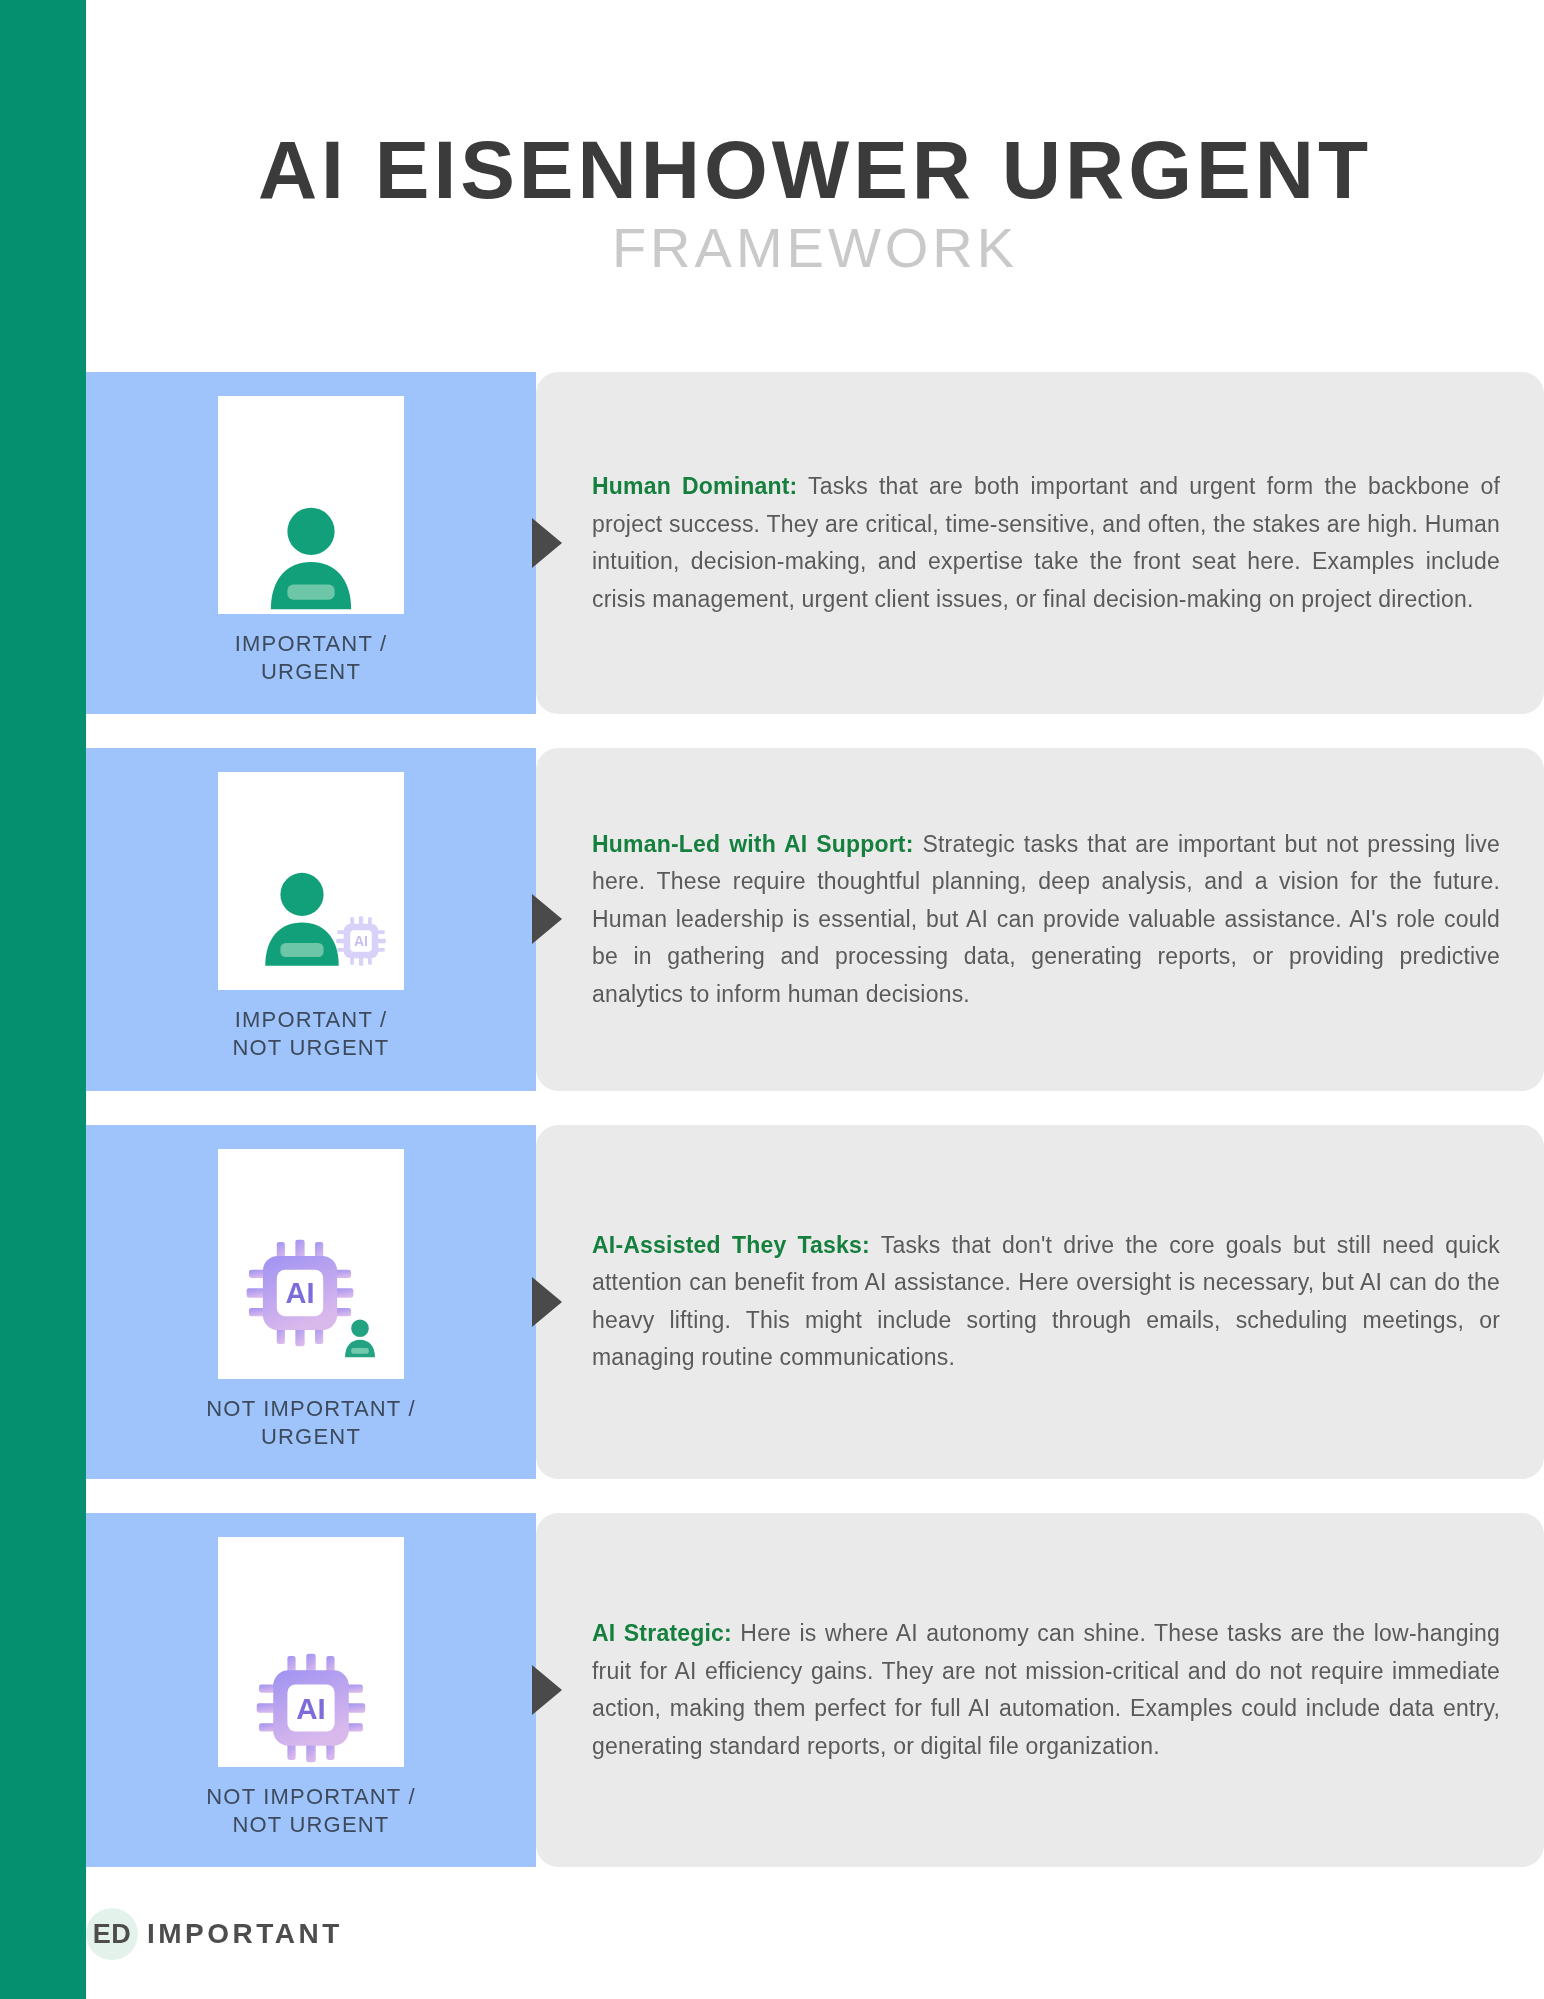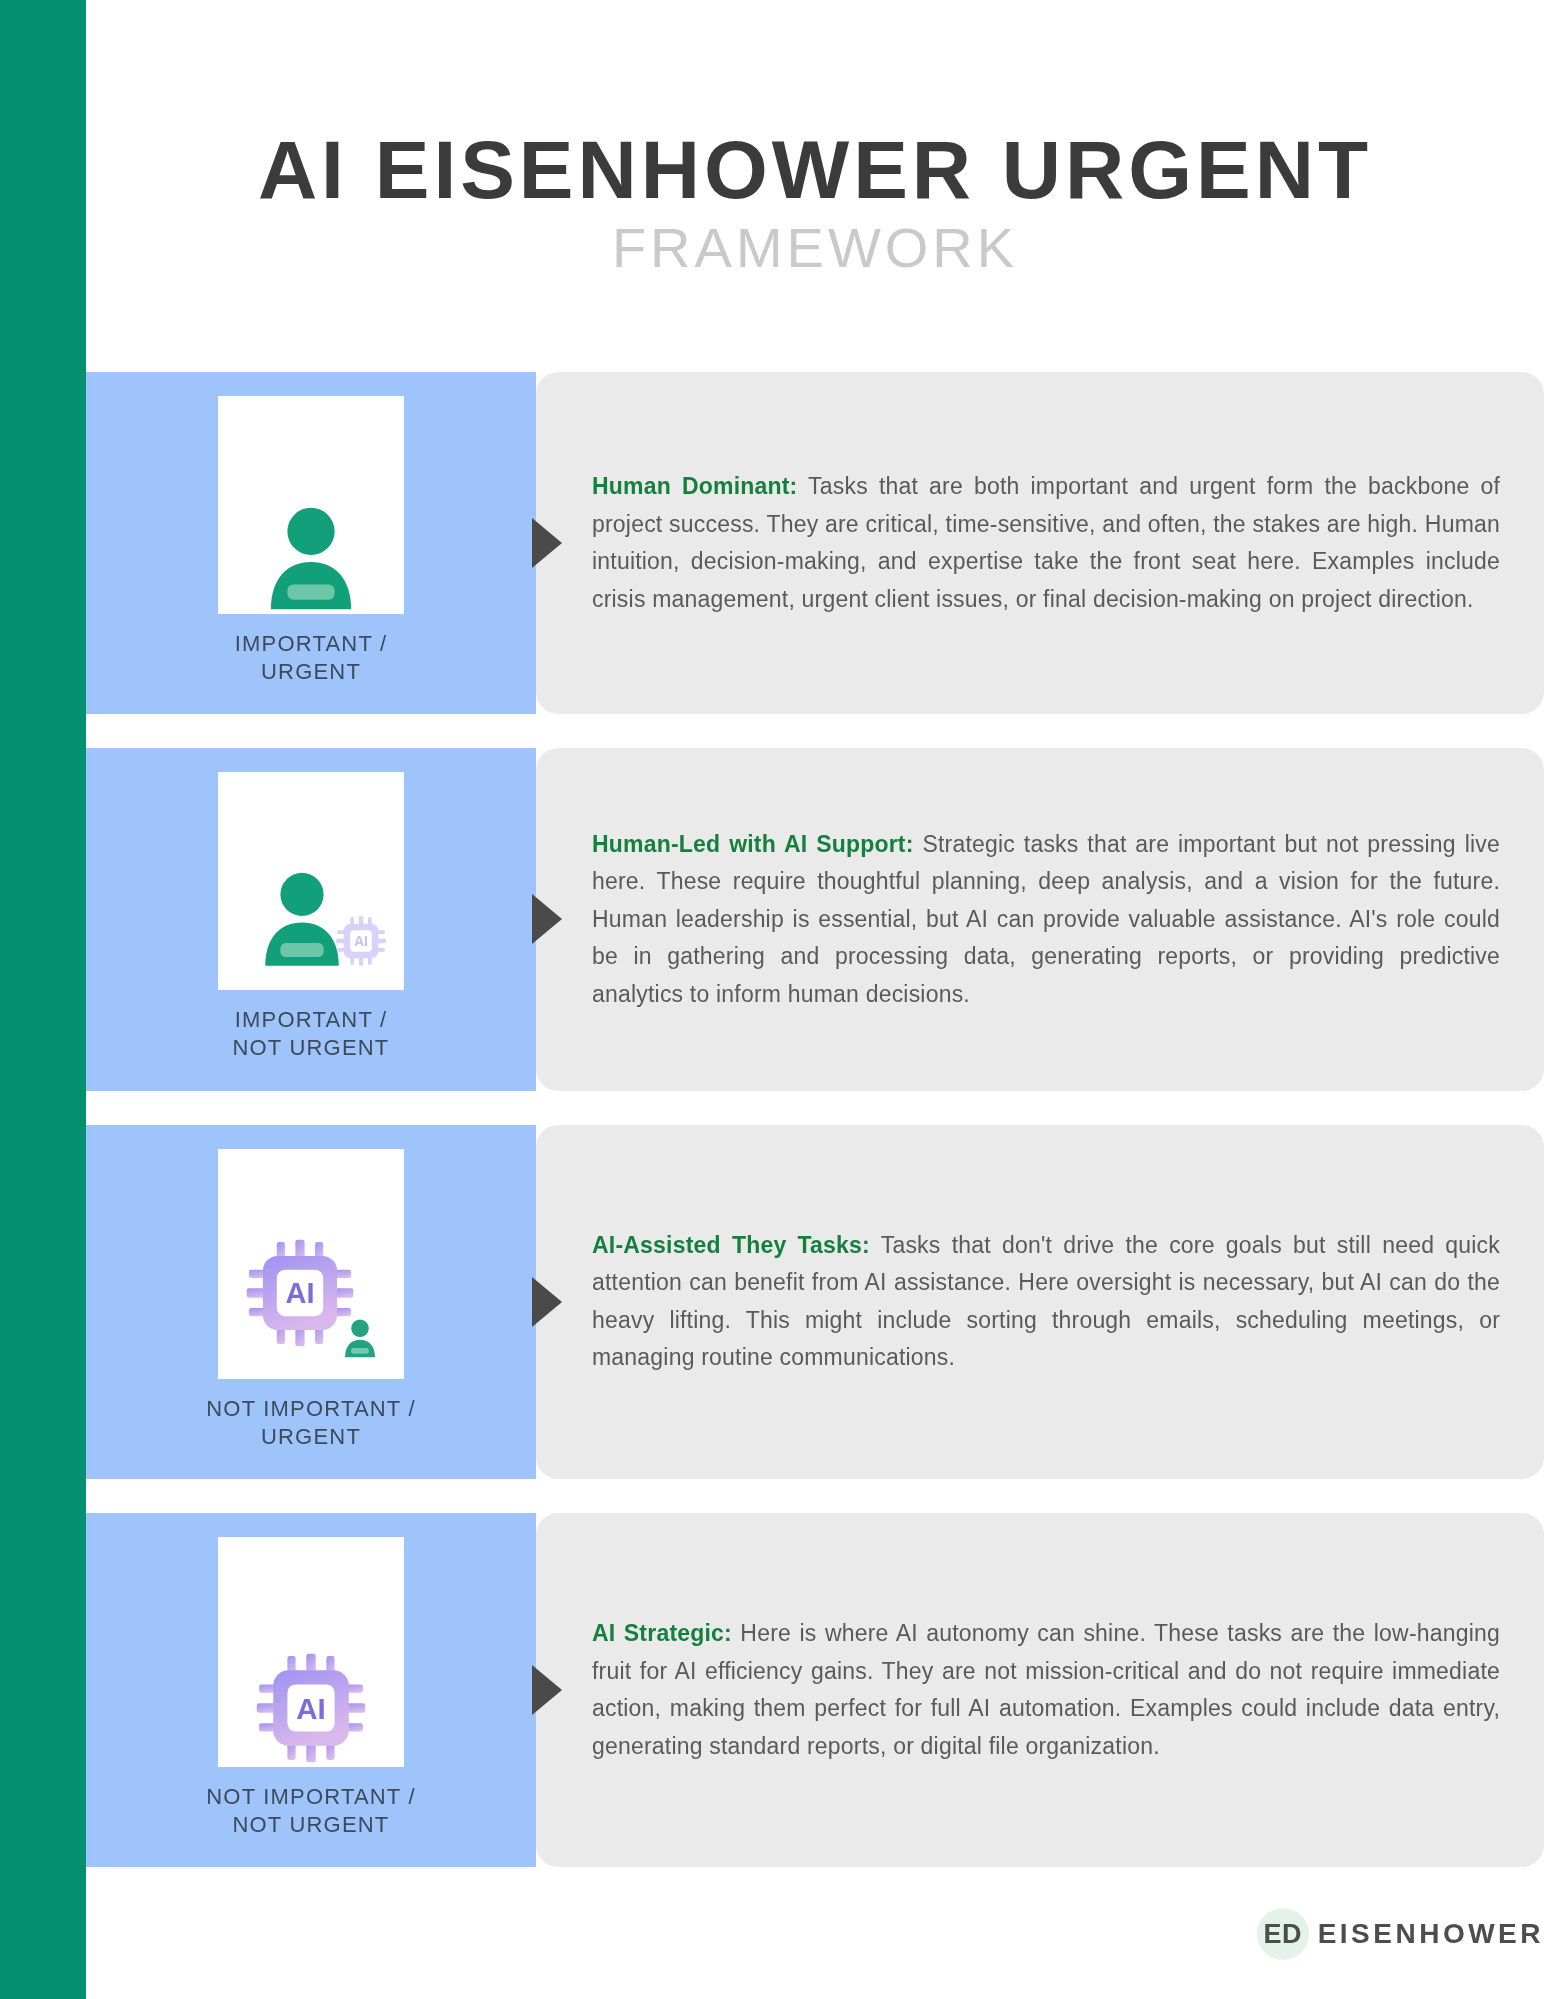--- a/index.html
+++ b/index.html
@@ -165,21 +165,20 @@
 
   
   .footer {
     position: absolute;
     left: 86px;
     bottom: 0;
     width: 1458px;
     height: 130px;
     display: flex;
     align-items: center;
-    justify-content: flex-end;
   }
   .logo {
     display: flex;
     align-items: center;
     gap: 9px;
   }
   .logo-mark {
     position: relative;
     display: flex;
     align-items: center;
@@ -374,17 +373,17 @@
     </div>
 
   </div>
 
   <div class="footer">
     <div class="logo">
       <span class="logo-mark">
         <span class="logo-circle"></span>
         <span class="logo-ed">ED</span>
       </span>
-      <span class="logo-name">EISENHOWER</span>
+      <span class="logo-name">IMPORTANT</span>
     </div>
   </div>
 
 </div>
 
 </body></html>

